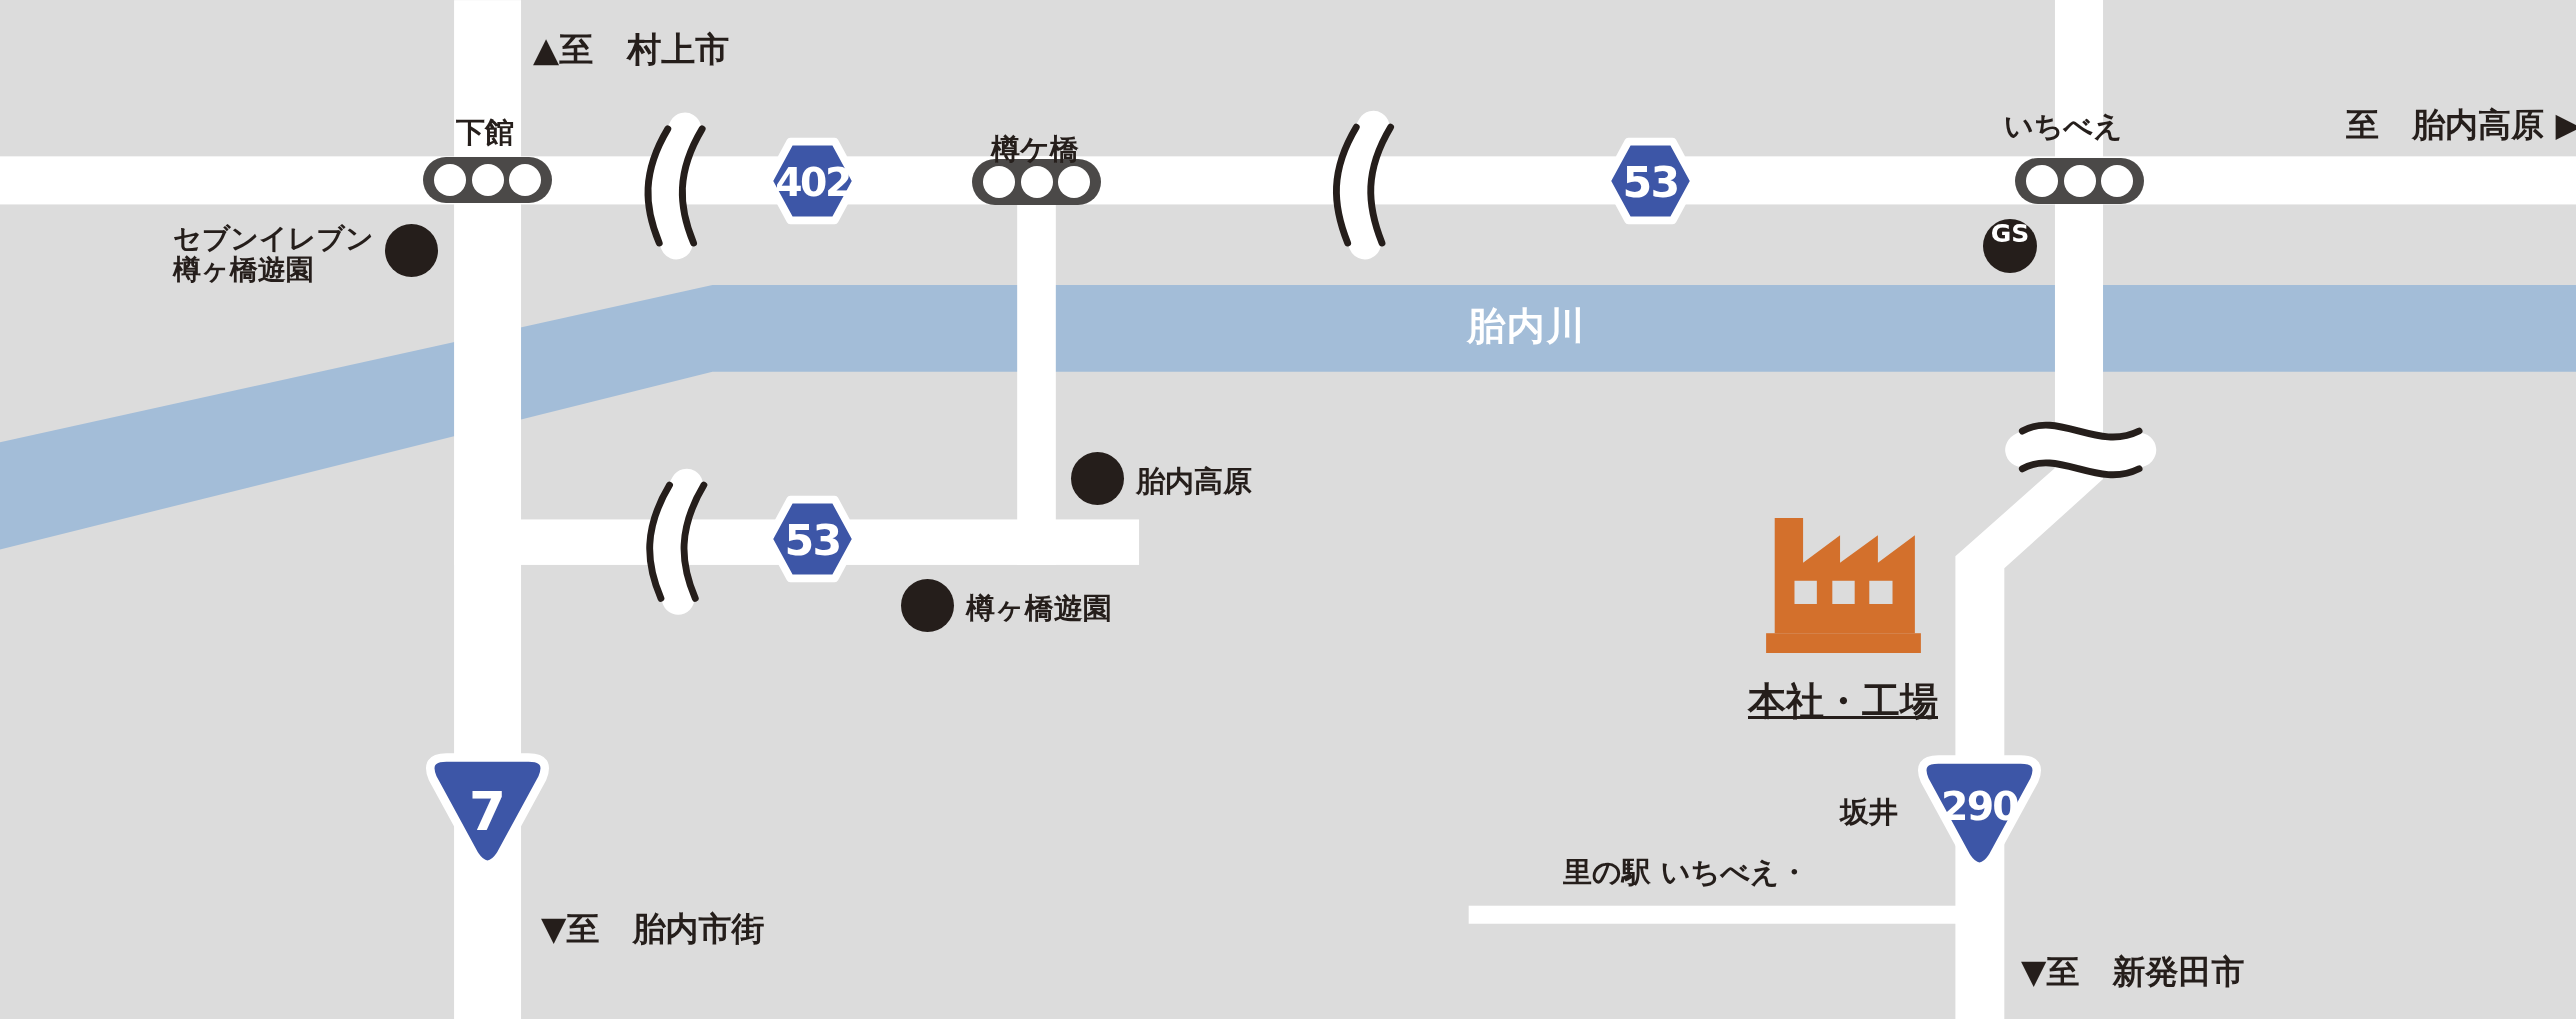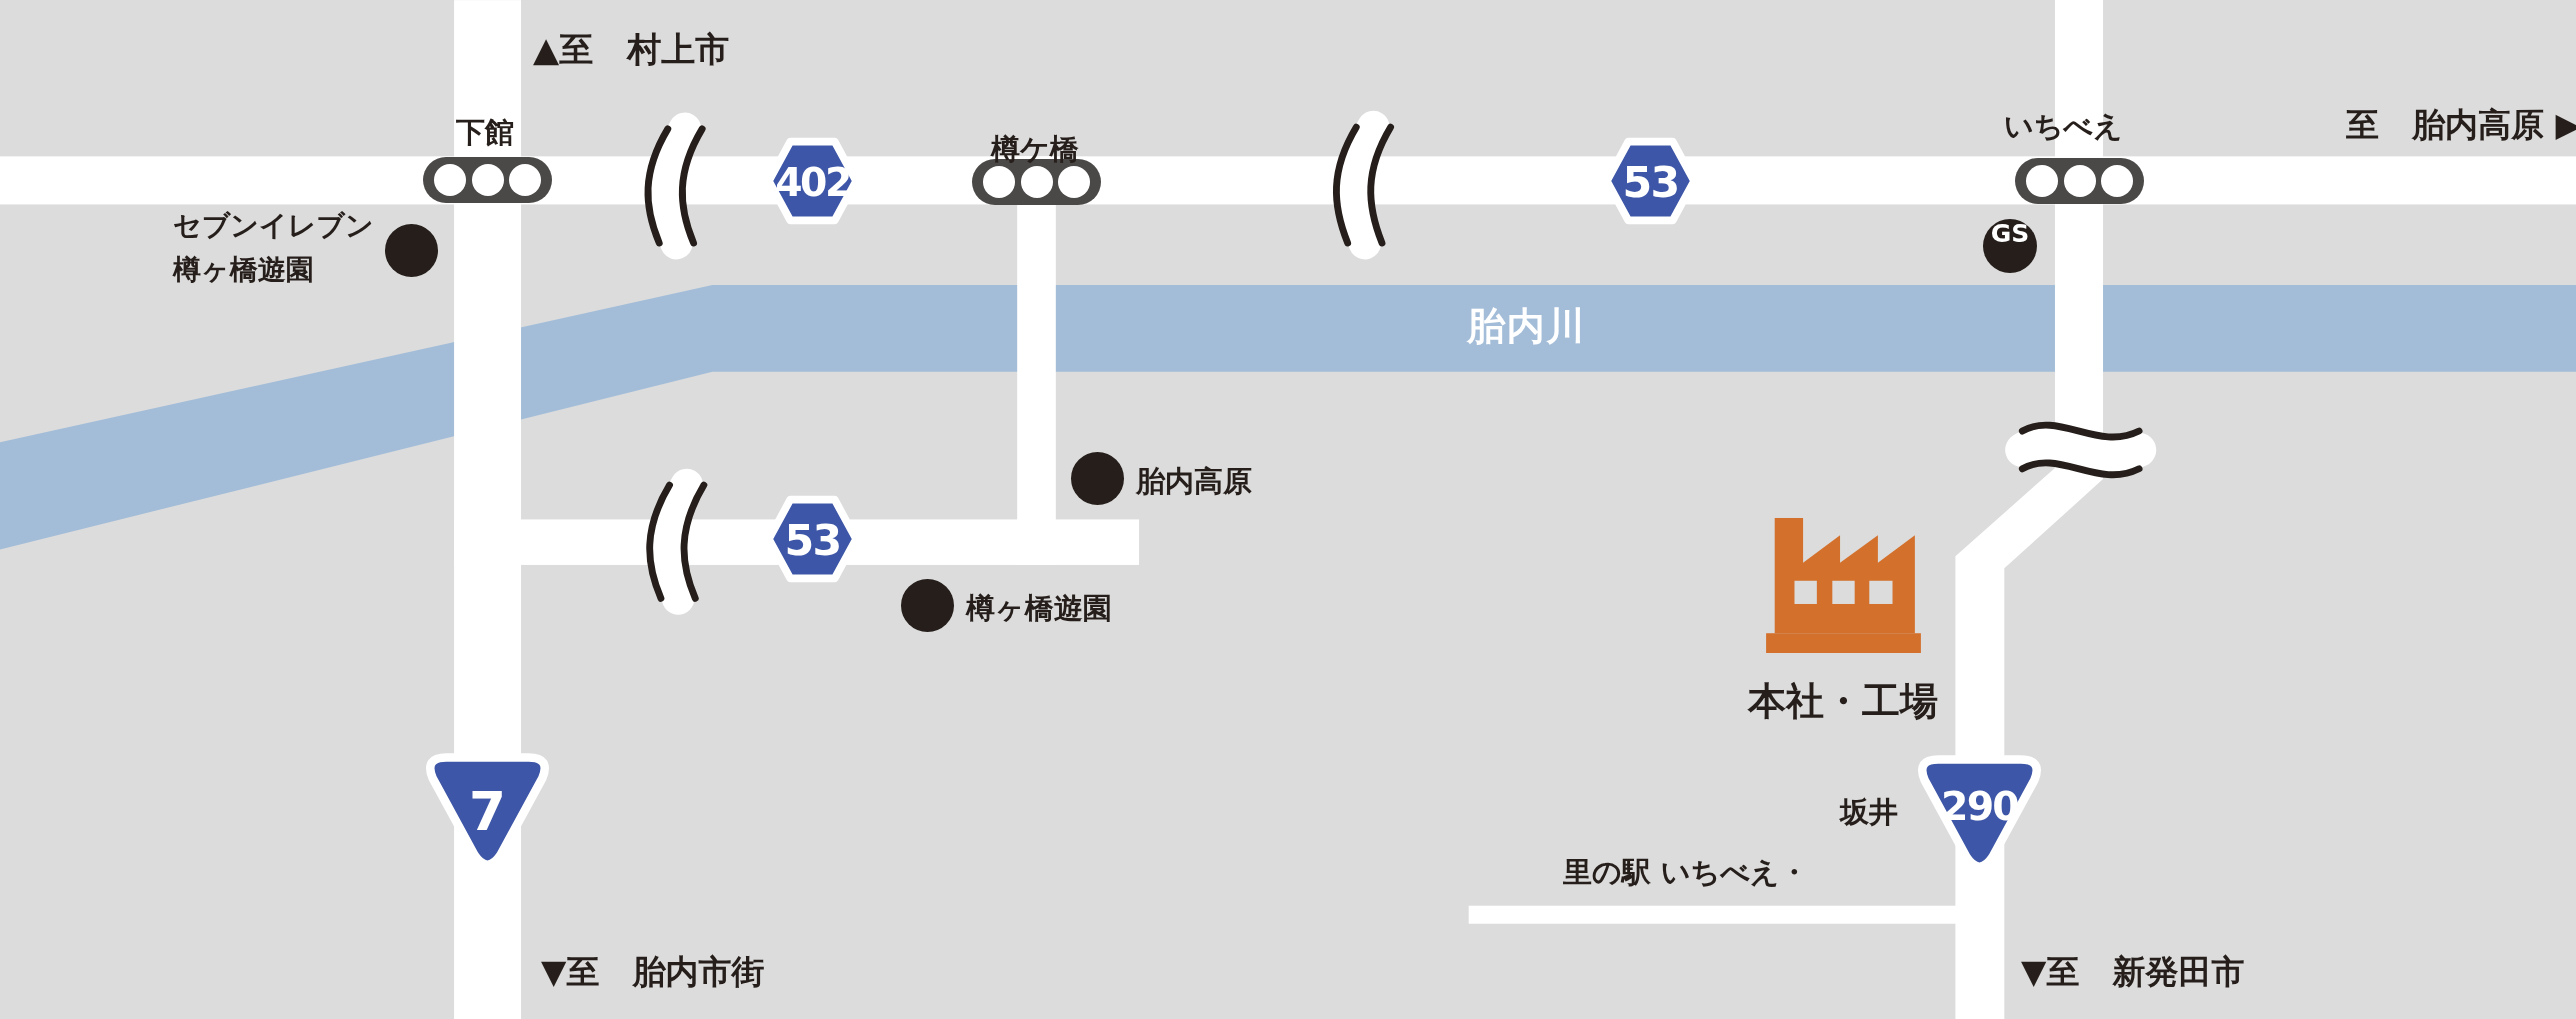--- a/index.html
+++ b/index.html
@@ -137,25 +137,25 @@
       <rect x="77" y="73" width="26" height="27"></rect>
       <rect x="120" y="73" width="27" height="27"></rect>
     </g>
   </svg>
 
   <div class="lbl dir" style="left:533px;top:29px;font-size:34px;">▲至　村上市</div>
   <div class="lbl" style="left:456px;top:115px;">下館</div>
   <div class="lbl" style="left:991px;top:132px;">樽ケ橋</div>
   <div class="lbl" style="left:2004px;top:109px;">いちべえ</div>
   <div class="lbl dir" style="left:2346px;top:106px;">至　胎内高原 ▶</div>
-  <div class="lbl small" style="left:173px;top:209px;">セブンイレブン</div>
+  <div class="lbl small" style="left:173px;top:222px;">セブンイレブン</div>
   <div class="lbl small" style="left:173px;top:253px;">樽ヶ橋遊園</div>
   <div class="lbl riv" style="left:1467px;top:304px;">胎内川</div>
   <div class="lbl" style="left:1136px;top:464px;">胎内高原</div>
   <div class="lbl" style="left:966px;top:591px;">樽ヶ橋遊園</div>
-  <div class="lbl big" style="left:1748px;top:679px;">本社・工場</div>
+  <div class="lbl big" style="left:1748px;top:679px;text-decoration:underline;">本社・工場</div>
   <div class="lbl" style="left:1840px;top:795px;">坂井</div>
   <div class="lbl" style="left:1563px;top:855px;">里の駅 いちべえ・</div>
-  <div class="lbl dir" style="left:541px;top:953px;">▼至　胎内市街</div>
+  <div class="lbl dir" style="left:541px;top:910px;">▼至　胎内市街</div>
   <div class="lbl dir" style="left:2021px;top:953px;">▼至　新発田市</div>
 
 </div>
 
 
 </body></html>

